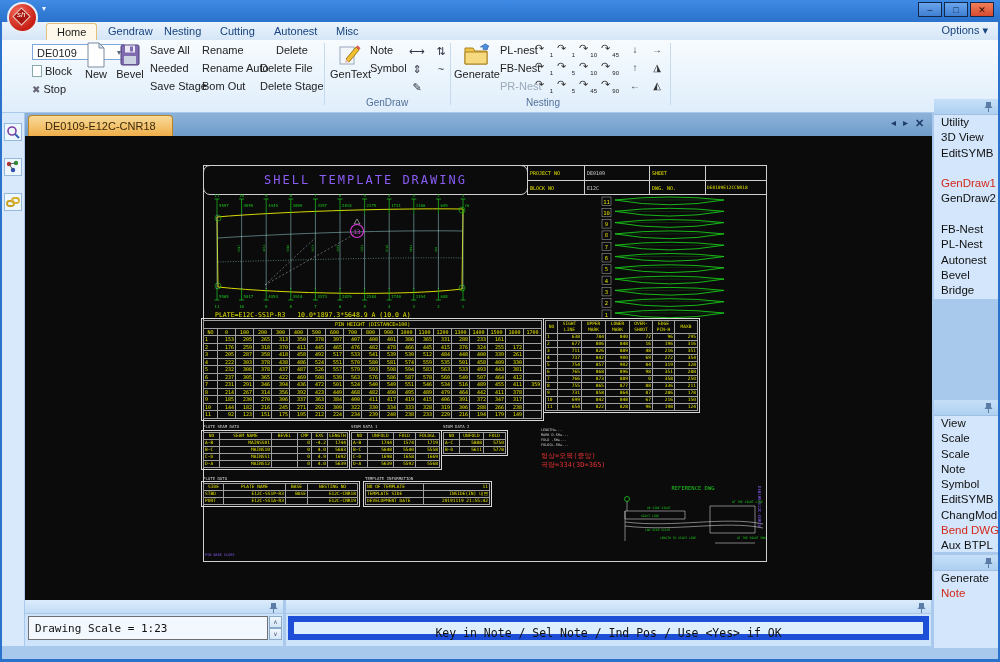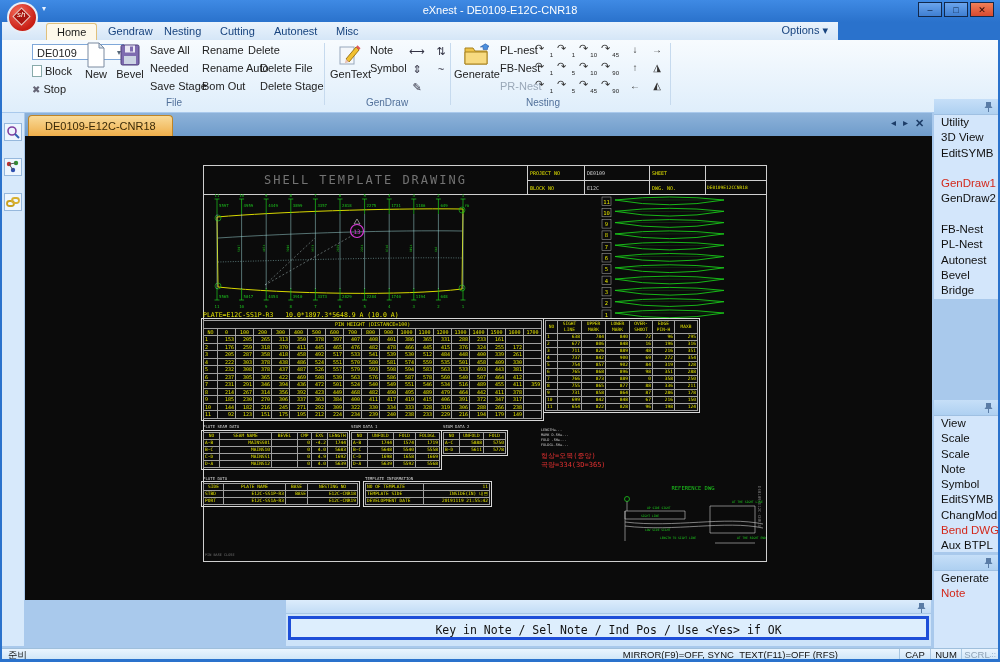--- a/index.html
+++ b/index.html
@@ -9,21 +9,21 @@
   .apptitle{position:absolute;left:0;right:0;top:4px;text-align:center;font-size:11px;color:#fff;}
   .appicon{position:absolute;left:7px;top:2px;width:27px;height:27px;border-radius:50%;
     background:radial-gradient(circle at 35% 30%,#f46a5a,#c81e14 70%);border:2px solid #e8eef6;z-index:30;}
   .appicon .dia{position:absolute;left:6px;top:6px;width:11px;height:11px;background:#a81410;border:1px solid #f0d0c8;transform:rotate(45deg);}
   .appicon .sh{position:absolute;left:8px;top:6px;font-size:8px;color:#ffe;font-style:italic;}
   .qcaret{position:absolute;left:42px;top:4px;font-size:8px;color:#e8f2ff;}
   .winbtn{position:absolute;top:2px;width:24px;height:15px;border:1px solid #12284a;box-sizing:border-box;
     display:flex;align-items:center;justify-content:center;font-size:9px;color:#0a1f3c;background:linear-gradient(#6aa4ec,#3f7fd2);}
   .winbtn.close{background:linear-gradient(#f08058,#d84a30);color:#2a0a06;}
   
-  .tabsrow{position:absolute;left:2px;top:22px;width:836px;height:18px;background:linear-gradient(#eaf3fc,#d5e6f7);}
+  .tabsrow{position:absolute;left:2px;top:22px;width:996px;height:18px;background:linear-gradient(#eaf3fc,#d5e6f7);}
   .rtab{position:absolute;top:1px;height:17px;line-height:17px;padding:0 10px;font-size:11px;color:#17437e;}
   .rtab.active{background:#fdf8ea;border:1px solid #e0c07c;border-bottom:none;border-radius:3px 3px 0 0;color:#1b1b1b;}
   .options{position:absolute;right:10px;top:2px;font-size:11px;color:#17437e;}
   .ribbon{position:absolute;left:2px;top:40px;width:996px;height:72px;background:linear-gradient(#f7fbfe,#dfeefb);border-bottom:1px solid #b9d2ea;}
   .gdiv{position:absolute;top:3px;height:62px;width:1px;background:#c6daee;}
   .grplabel{position:absolute;top:57px;font-size:10px;color:#51709a;text-align:center;}
   .txtbtn{position:absolute;height:15px;line-height:15px;font-size:11px;color:#222;white-space:nowrap;}
   .txtbtn.gray{color:#9aa8b8;}
   .bigbtn{position:absolute;width:40px;text-align:center;font-size:11px;color:#222;}
   .bigbtn .ic{display:block;margin:0 auto;}
@@ -38,21 +38,21 @@
   .mainbg{position:absolute;left:2px;top:112px;width:996px;height:547px;background:#a9c9ec;}
   .leftstrip{position:absolute;left:2px;top:113px;width:22px;height:533px;background:#d7e9fb;}
   .lbtn{position:absolute;left:2px;width:18px;height:18px;background:#eef6fe;border:1px solid #96b8dd;box-sizing:border-box;}
   .tabbar{position:absolute;left:25px;top:113px;width:907px;height:23px;background:linear-gradient(#8db2d9,#6f9ccb);}
   .doctab{position:absolute;left:3px;top:2px;height:21px;line-height:21px;padding:0 16px;font-size:11px;color:#3a2a08;
     background:linear-gradient(#f9da98,#eeac46);border:1px solid #bd8426;border-bottom:none;border-radius:4px 4px 0 0;}
   .tabnav{position:absolute;top:4px;font-size:10px;color:#1d3d68;}
   .canvas{position:absolute;left:25px;top:136px;width:907px;height:464px;background:#0b0b0b;overflow:hidden;}
   
   .cadtxt{position:absolute;font-family:"DejaVu Sans Mono",monospace;white-space:pre;}
-  .cy{color:#e2e200;} .cg{color:#737373;} .cw{color:#d0d0d0;} .cr{color:#e03030;}
+  .cy{color:#e2e200;padding-left:12px;} .cg{color:#8b5cf6;border-radius:7px;} .cw{color:#d0d0d0;} .cr{color:#e03030;}
   .frame{position:absolute;border:1px solid #cfcfcf;box-sizing:border-box;}
   .tb-cell{position:absolute;border:1px solid #cfcfcf;box-sizing:border-box;font-family:"DejaVu Sans Mono",monospace;overflow:hidden;}
   table.cad{position:absolute;border-collapse:collapse;table-layout:fixed;outline:1px solid #d8d8d8;outline-offset:1px;}
   table.cad td{border:1px solid #9f9f9f;color:#e2e200;font-family:"DejaVu Sans Mono",monospace;
     font-size:5px;line-height:6.5px;padding:0 1px;text-align:right;white-space:pre-line;overflow:hidden;}
   table.cad td:first-child{text-align:left;}
   table.cad td.ttl,table.cad td.hd{text-align:center;}
   table.f45 td{font-size:4.5px;line-height:6px;}
   
   .sbpanel{position:absolute;left:934px;width:64px;background:#d3e6fb;overflow:hidden;}
@@ -62,34 +62,33 @@
   .sb-item.red{color:#d3291c;}
   .sb-gap{height:15.3px;}
   
   .dock{position:absolute;top:600px;height:46px;background:#cde3f9;}
   .dockhead{height:13px;background:linear-gradient(#dcecfc,#c2dcf5);position:relative;border-bottom:1px solid #a8c8e6;}
   .scalebox{position:absolute;left:3px;top:16px;width:240px;height:24px;background:#f2f8fe;border:1px solid #6f6f6f;
     font-family:"DejaVu Sans Mono",monospace;font-size:11px;line-height:23px;padding-left:6px;color:#111;box-sizing:border-box;}
   .spin{position:absolute;left:244px;top:16px;width:13px;height:24px;}
   .spinbtn{position:absolute;left:0;width:13px;height:12px;background:linear-gradient(#f2f8fe,#d4e6f6);border:1px solid #8aa9c9;
     box-sizing:border-box;font-size:6px;text-align:center;line-height:10px;color:#456;}
-  .promptbox{position:absolute;left:2px;top:16px;right:2px;height:24px;background:#ddeefd;border:3px solid #1d4ed8;
+  .promptbox{position:absolute;left:2px;top:16px;right:2px;height:24px;background:#ddeefd;border:6px solid #1d4ed8;
     font-family:"DejaVu Sans Mono",monospace;font-size:11.5px;line-height:22px;text-align:center;color:#111;box-sizing:border-box;}
   
   .statusbar{position:absolute;left:2px;top:648px;width:996px;height:11px;background:linear-gradient(#eaf5fe,#cfe5f8);border-top:1px solid #9fbfdc;font-size:9.5px;color:#111;}
   .stcell{position:absolute;top:0;height:11px;border-left:1px solid #a9c6e0;text-align:center;line-height:11px;}
   .botframe{position:absolute;left:0;top:659px;width:1000px;height:3px;background:#2a72cc;}
 </style>
 </head>
 <body>
 
 <div id="app">
 
   <div class="titlebar">
-    <div class="apptitle">eXnest - DE0109-E12C-CNR18</div>
     <span class="qcaret">▾</span>
     <div class="winbtn" style="left:918px">–</div>
     <div class="winbtn" style="left:944px">□</div>
     <div class="winbtn close" style="left:970px">✕</div>
   </div>
   <div class="appicon">
       <div class="dia"></div>
       <div class="sh">sh</div>
     </div>
 
@@ -123,24 +122,23 @@
           <rect x="11" y="4.5" width="3" height="5" fill="#7e6bb0"></rect>
           <rect x="5" y="14" width="12" height="8" fill="#ccd4e4"></rect>
         </svg>
       <span>Bevel</span></div>
     <div class="txtbtn" style="left:148px;top:3px">Save All</div>
     <div class="txtbtn" style="left:148px;top:21px">Needed</div>
     <div class="txtbtn" style="left:148px;top:39px">Save Stage</div>
     <div class="txtbtn" style="left:200px;top:3px">Rename</div>
     <div class="txtbtn" style="left:200px;top:21px">Rename Auto</div>
     <div class="txtbtn" style="left:200px;top:39px">Bom Out</div>
-    <div class="txtbtn" style="left:246px;top:3px">Delete</div>
+    <div class="txtbtn" style="left:274px;top:3px">Delete</div>
     <div class="txtbtn" style="left:258px;top:21px">Delete File</div>
     <div class="txtbtn" style="left:258px;top:39px">Delete Stage</div>
-    <div class="grplabel" style="left:24px;width:296px">File</div>
     <div class="gdiv" style="left:322px"></div>
 
     <div class="bigbtn" style="left:328px;top:2px">
       <svg class="ic" width="24" height="26">
           <rect x="2" y="5" width="14" height="17" fill="#f4f7fa" stroke="#98a8bc"></rect>
           <path d="M8,17 L18,5 L21,8 L11,20 z" fill="#f0c030" stroke="#a07818"></path>
           <path d="M18,5 l3,3 l1.5,-1.8 l-3,-3 z" fill="#e05858"></path>
           <path d="M8,17 l3,3 l-4.2,1.2 z" fill="#e8c0b0"></path>
         </svg>
       <span>GenText</span></div>
@@ -1109,32 +1107,37 @@
     <div id="sb3">
         <div class="sb-item">Generate</div>
         <div class="sb-item red">Note</div>
         <div class="sb-gap"></div>
         <div class="sb-gap"></div>
         <div class="sb-gap"></div>
         <div class="sb-item">Stage</div>
       </div>
   </div>
 
+  <div class="dock" style="left:25px;width:258px;">
+    <div class="dockhead">
+      <svg class="pin" width="9" height="12">
+          <path d="M2,1 h5 v4 l1.5,2 h-8 l1.5,-2 z" fill="#5a7ca6"></path>
+          <line x1="4.5" y1="7" x2="4.5" y2="11" stroke="#5a7ca6"></line>
+        </svg>
+      </div>
+    <div class="scalebox">Drawing Scale = 1:23</div>
+    <div class="spin">
+      <div class="spinbtn" style="top:0">∧</div>
+      <div class="spinbtn" style="top:12px">∨</div>
+    </div>
+  </div>
   <div class="dock" style="left:286px;width:645px;">
     <div class="dockhead">
       <svg class="pin" width="9" height="12">
           <path d="M2,1 h5 v4 l1.5,2 h-8 l1.5,-2 z" fill="#5a7ca6"></path>
           <line x1="4.5" y1="7" x2="4.5" y2="11" stroke="#5a7ca6"></line>
         </svg>
       </div>
     <div class="promptbox">Key in Note / Sel Note / Ind Pos / Use &lt;Yes&gt; if OK</div>
   </div>
 
-  <div class="statusbar">
-    <span style="position:absolute;left:6px;top:0;line-height:11px;">준비</span>
-    <span style="position:absolute;right:160px;top:0;line-height:11px;">MIRROR(F9)=OFF, SYNC_TEXT(F11)=OFF  (RFS)</span>
-    <span class="stcell" style="left:897px;width:30px;">CAP</span>
-    <span class="stcell" style="left:928px;width:30px;">NUM</span>
-    <span class="stcell" style="left:959px;width:30px;color:#8fa2b5;">SCRL</span>
-    <span style="position:absolute;right:2px;top:0;line-height:11px;color:#7a9cc0;font-size:8px;">.::</span>
-  </div>
   <div class="botframe"></div>
 </div>
 
 </body></html>

